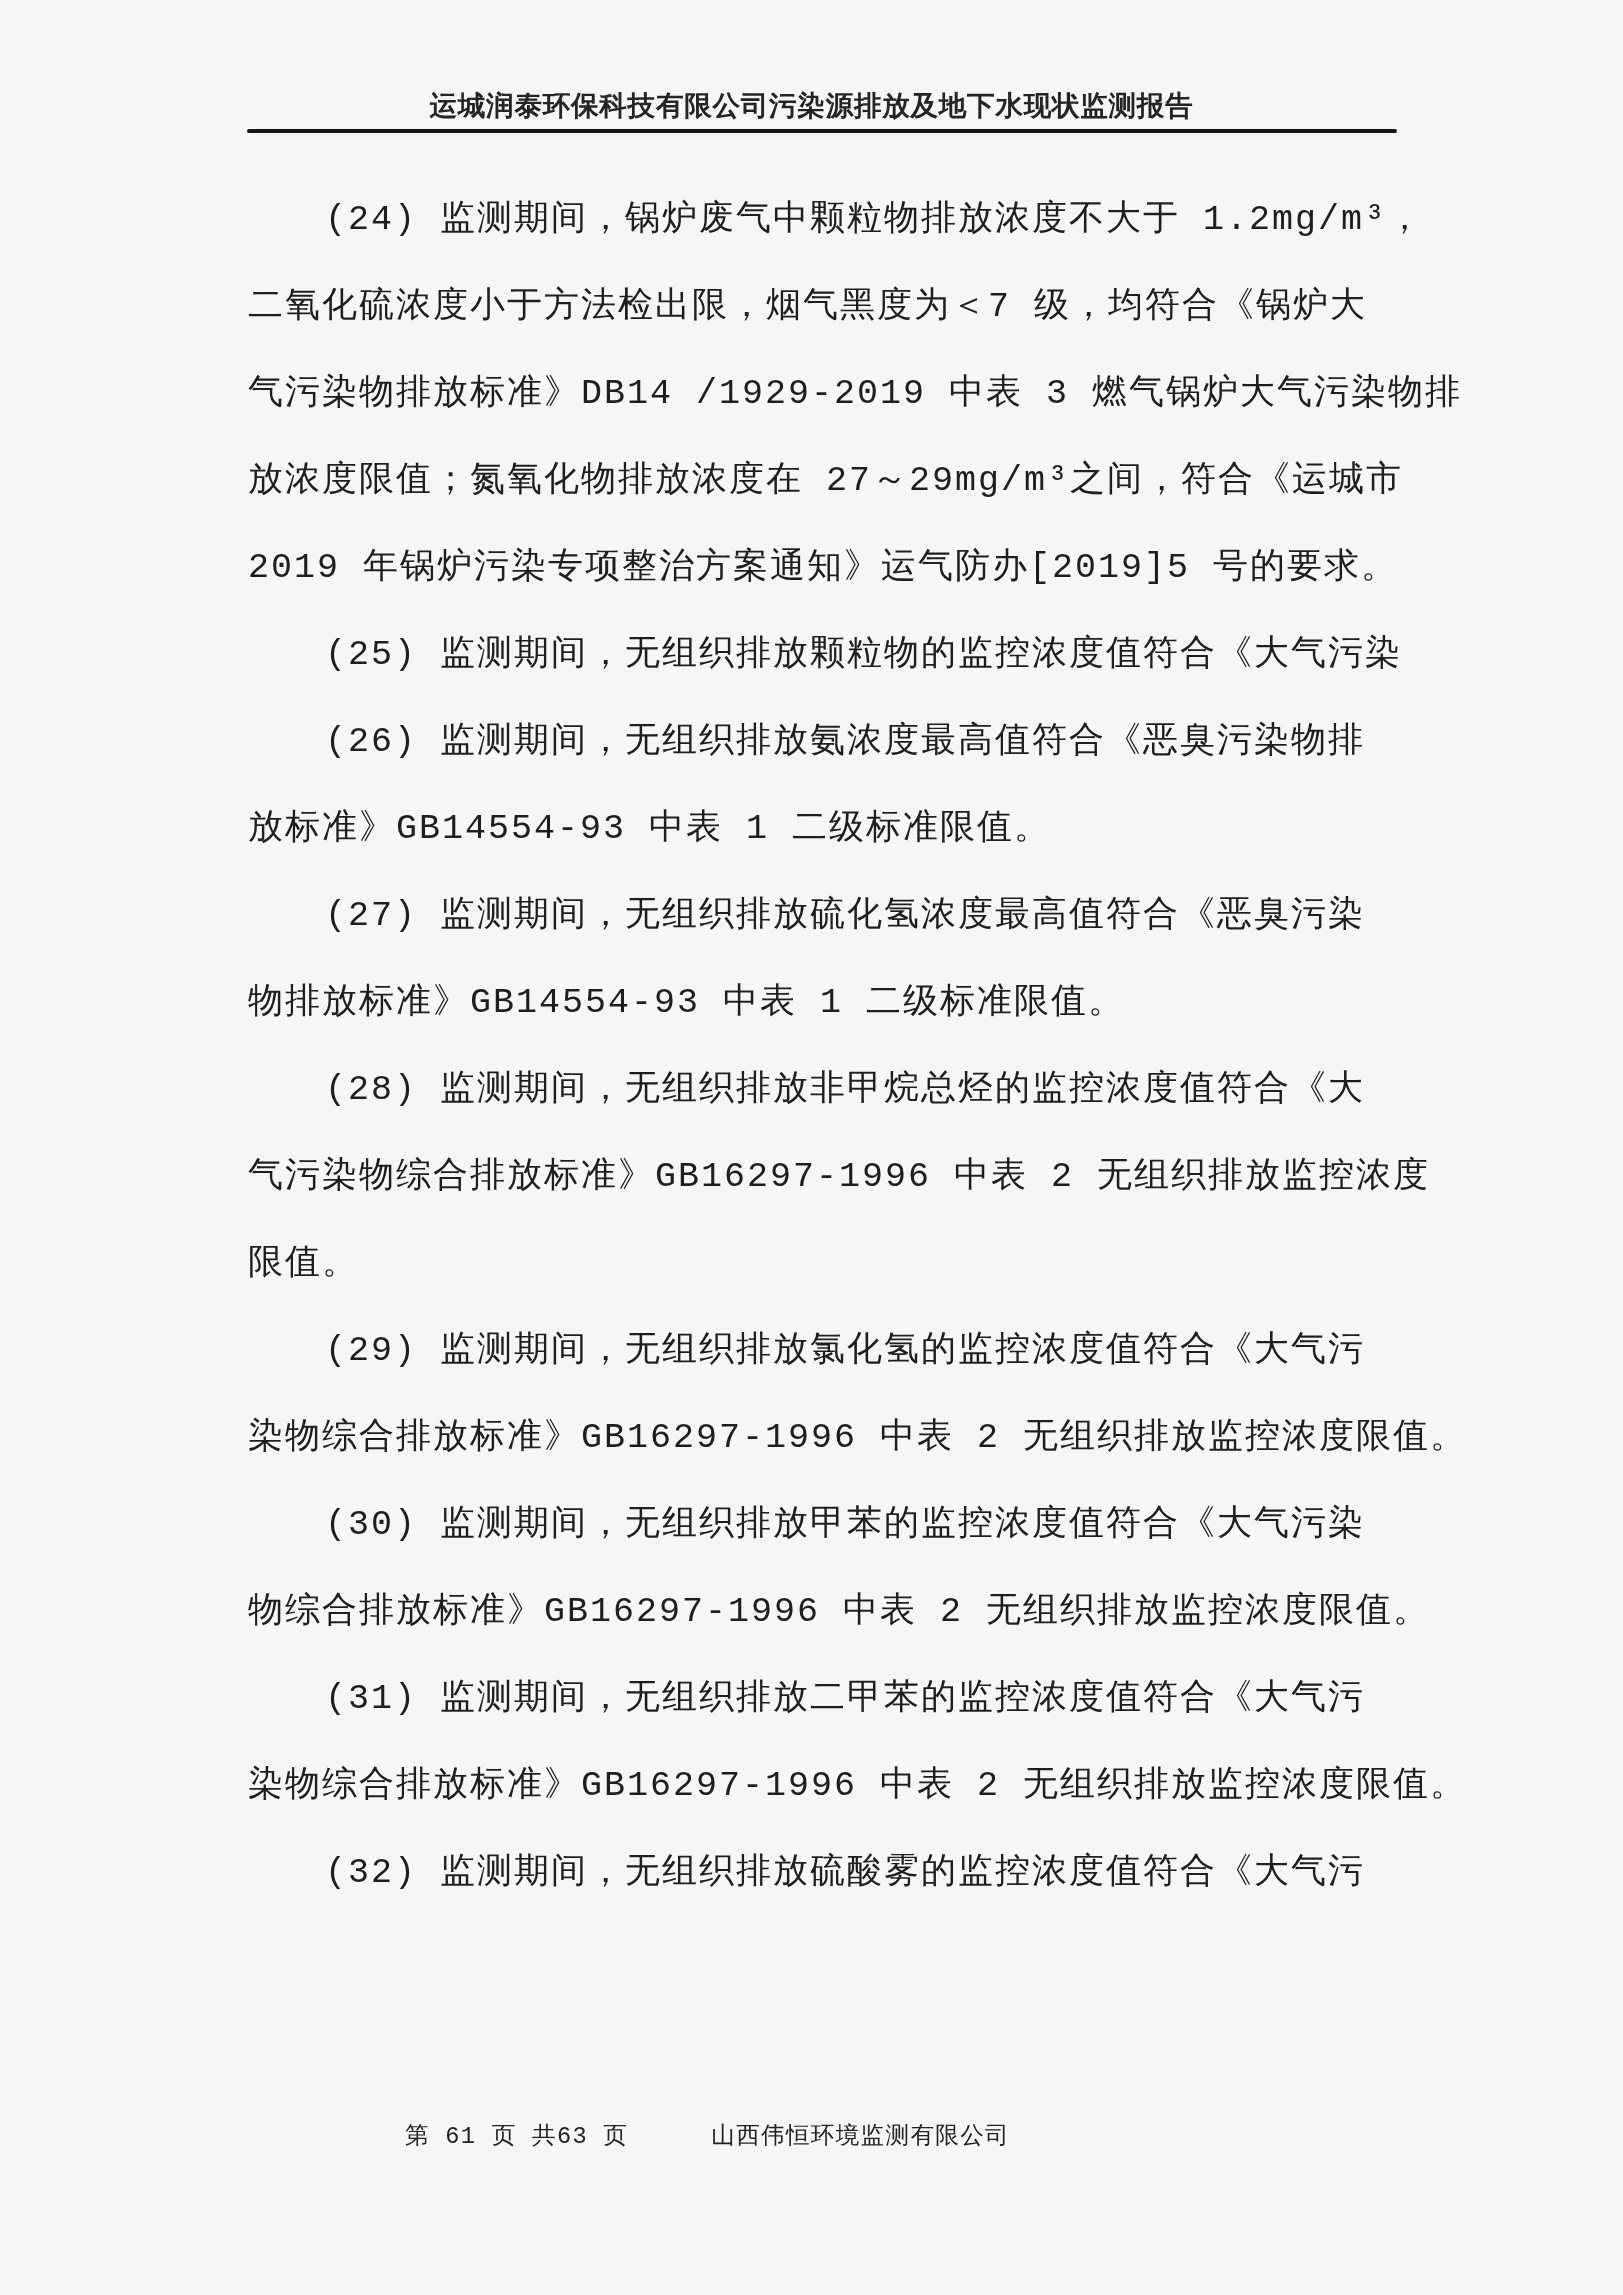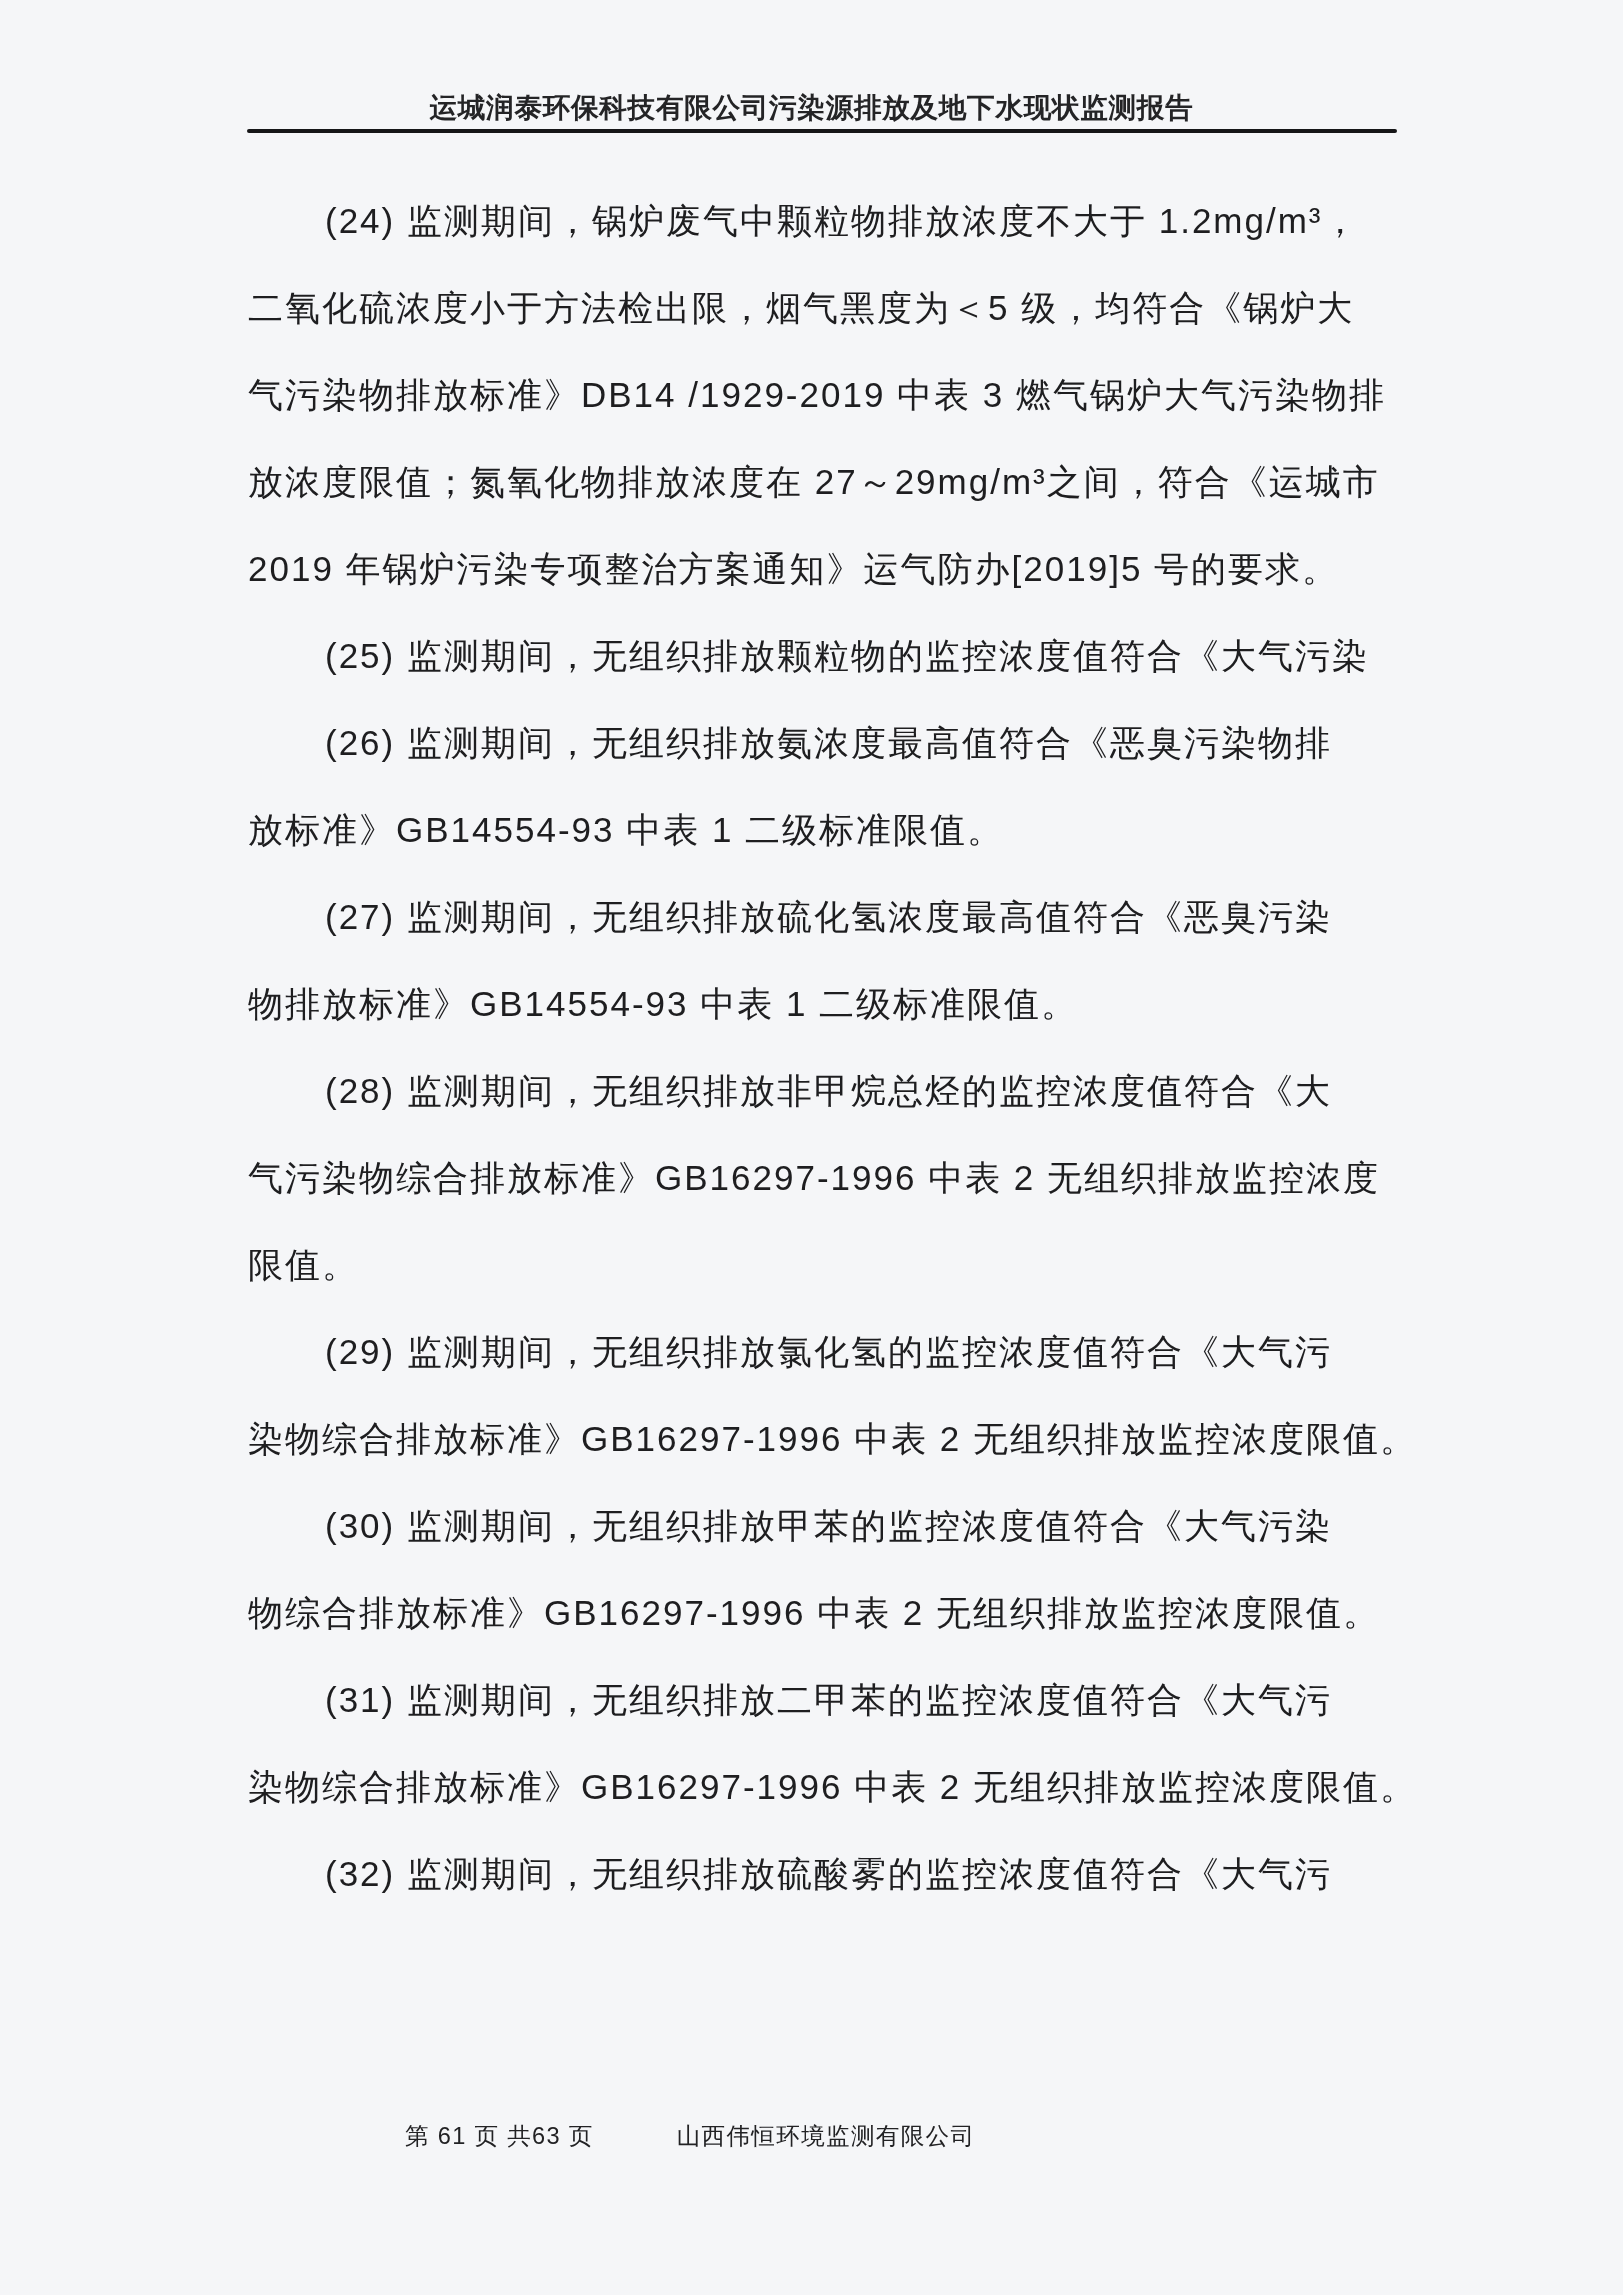--- a/index.html
+++ b/index.html
@@ -2,21 +2,21 @@
 <html style="font-size:10.5px"><head>
 <meta charset="utf-8">
 <style>
   * { margin: 0; padding: 0; box-sizing: border-box; }
   html, body { background: #e9eaec; }
   .page {
     position: relative;
     width: 1623px;
     height: 2295px;
     background: #f5f6f8;
-    font-family: Liberation Sans, sans-serif;
+    font-family: Liberation Mono, monospace;
     color: #1d1d1f;
     overflow: hidden;
     margin: 0 auto;
   }
   .header-title {
     position: absolute;
     top: 85px;
     left: 0;
     width: 100%;
     text-align: center;
@@ -68,21 +68,21 @@
 <body>
 
 <div class="page">
 
   <div class="header-title">运城润泰环保科技有限公司污染源排放及地下水现状监测报告</div>
 
   <div class="header-rule"></div>
 
   <div class="body-text">
     <div class="line indent">(24) 监测期间，锅炉废气中颗粒物排放浓度不大于 1.2mg/m³，</div>
-    <div class="line">二氧化硫浓度小于方法检出限，烟气黑度为＜5 级，均符合《锅炉大</div>
+    <div class="line">二氧化硫浓度小于方法检出限，烟气黑度为＜7 级，均符合《锅炉大</div>
     <div class="line">气污染物排放标准》DB14 /1929-2019 中表 3 燃气锅炉大气污染物排</div>
     <div class="line">放浓度限值；氮氧化物排放浓度在 27～29mg/m³之间，符合《运城市</div>
     <div class="line">2019 年锅炉污染专项整治方案通知》运气防办[2019]5 号的要求。</div>
     <div class="line indent">(25) 监测期间，无组织排放颗粒物的监控浓度值符合《大气污染</div>
     <div class="line indent">(26) 监测期间，无组织排放氨浓度最高值符合《恶臭污染物排</div>
     <div class="line">放标准》GB14554-93 中表 1 二级标准限值。</div>
     <div class="line indent">(27) 监测期间，无组织排放硫化氢浓度最高值符合《恶臭污染</div>
     <div class="line">物排放标准》GB14554-93 中表 1 二级标准限值。</div>
     <div class="line indent">(28) 监测期间，无组织排放非甲烷总烃的监控浓度值符合《大</div>
     <div class="line">气污染物综合排放标准》GB16297-1996 中表 2 无组织排放监控浓度</div>

